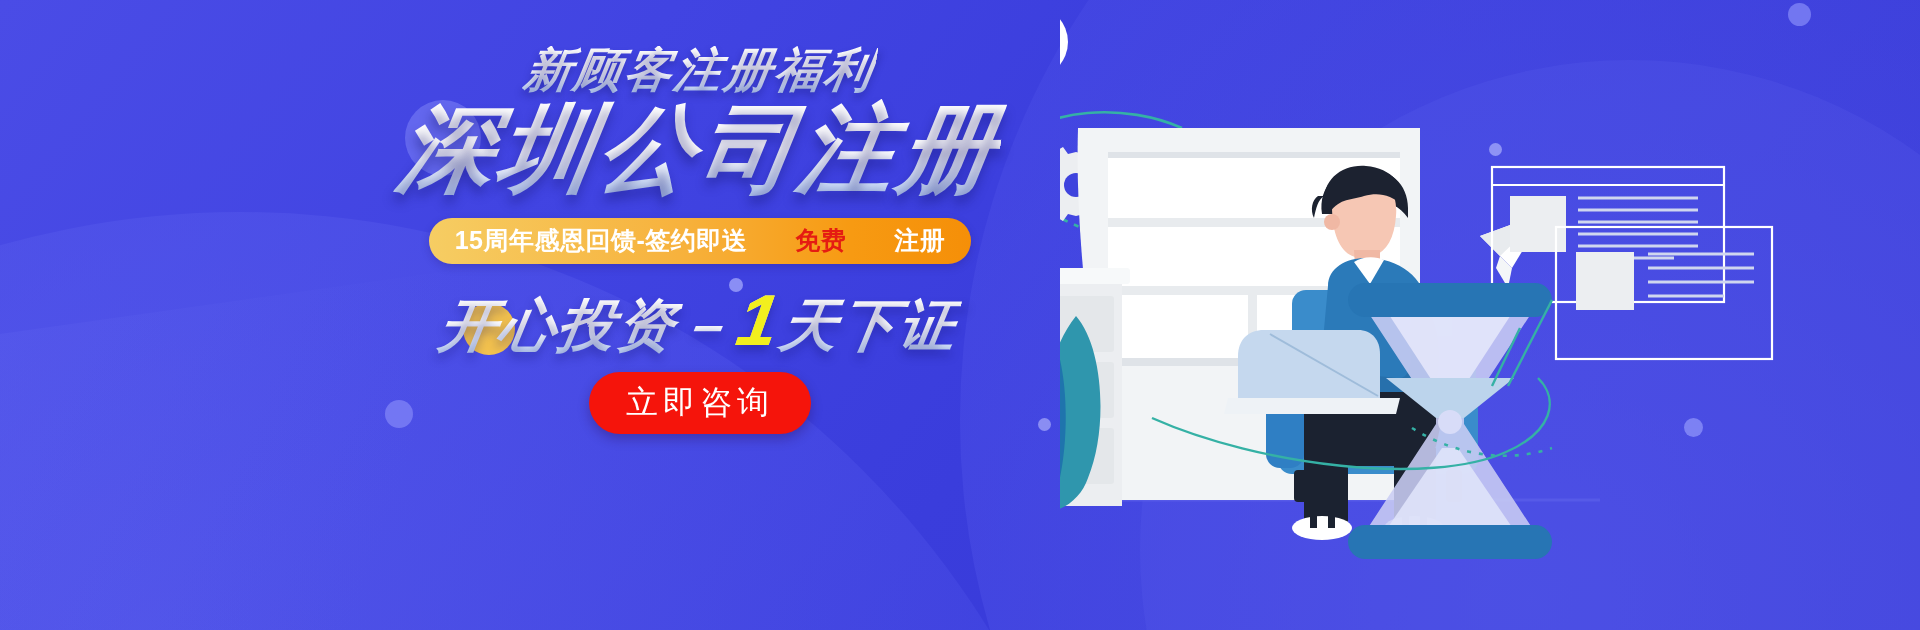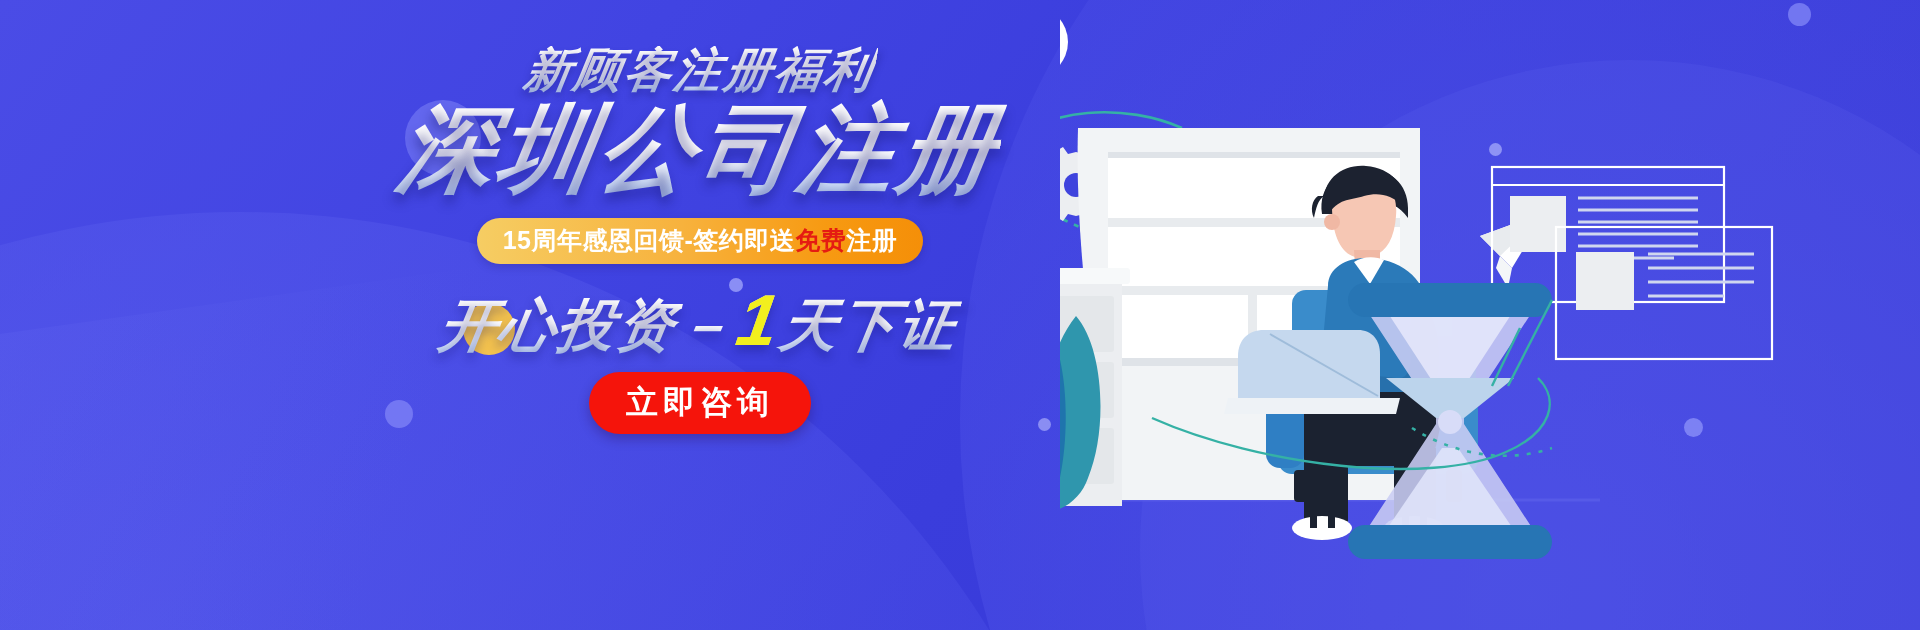--- a/index.html
+++ b/index.html
@@ -51,39 +51,40 @@
     text-shadow:0 8px 11px rgba(18,18,105,.38);
     transform:skewX(-9deg);
     display:inline-block;
   }
   .pill{
     margin-top:18px;display:inline-flex;align-items:center;justify-content:center;
     height:46px;padding:0 26px;border-radius:23px;
     background:linear-gradient(90deg,#f6cd63 0%,#f7b23d 46%,#f79a12 78%,#f58f08 100%);
     color:#ffffff;font-size:25px;font-weight:700;letter-spacing:.5px;white-space:nowrap;
     box-shadow:0 3px 8px rgba(30,20,90,.22);
+    gap:48px;
   }
   .pill .hot{color:#e51c12;font-weight:700;}
   .tagline{
     margin-top:20px;
     font-size:57px;font-weight:800;letter-spacing:2px;line-height:1;
     font-style:italic;display:inline-block;transform:skewX(-9deg);
     background:linear-gradient(180deg,#ffffff 0%,#ffffff 55%,#dfe9fb 78%,#b6cdf4 100%);
     -webkit-background-clip:text;background-clip:text;color:transparent;
     text-shadow:0 6px 9px rgba(18,18,105,.34);
   }
   .tagline .num{
     -webkit-text-fill-color:#f2ef1e;color:#f2ef1e;
     background:none;font-size:72px;padding:0 2px;
     text-shadow:0 6px 9px rgba(18,18,105,.34);
   }
   .cta{
     margin-top:16px;display:inline-flex;align-items:center;justify-content:center;
     width:222px;height:62px;border-radius:31px;background:#f5140b;
-    color:#ffffff;font-size:32px;font-weight:700;letter-spacing:5px;
+    color:#ffffff;font-size:32px;font-weight:400;letter-spacing:5px;
     border:none;cursor:pointer;
     box-shadow:0 5px 12px rgba(40,10,70,.32);
   }
 
   
   .art{position:absolute;left:1060px;top:0;width:860px;height:630px;z-index:6;}
 </style>
 </head>
 <body>
 

